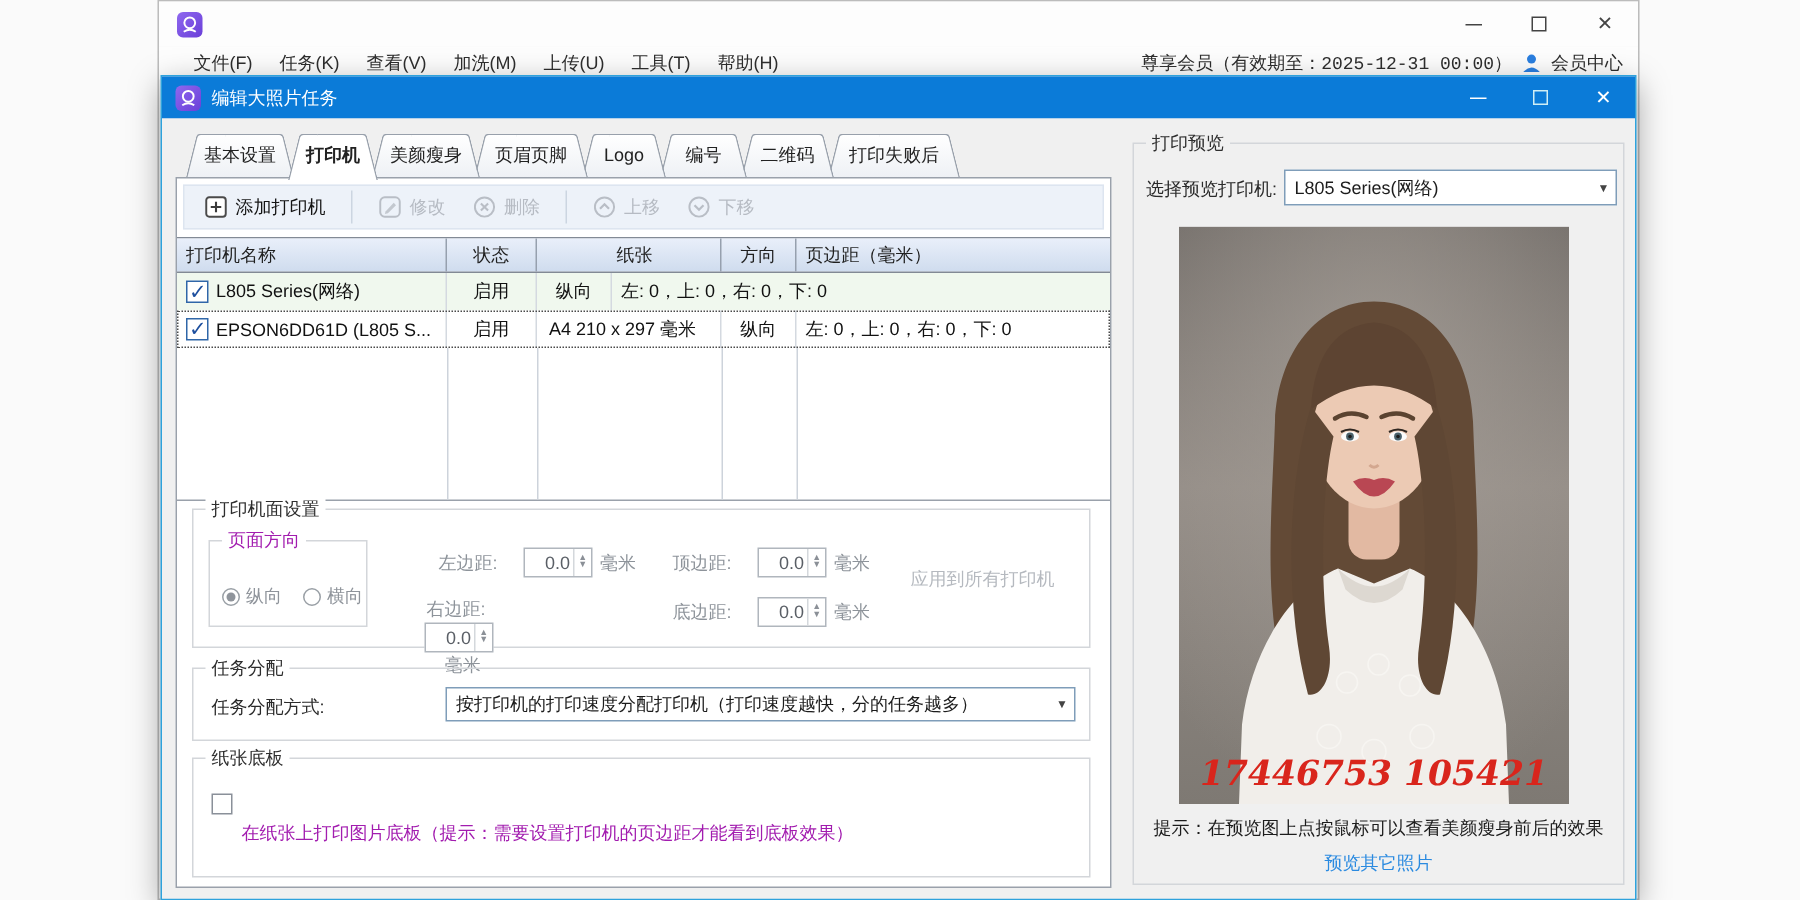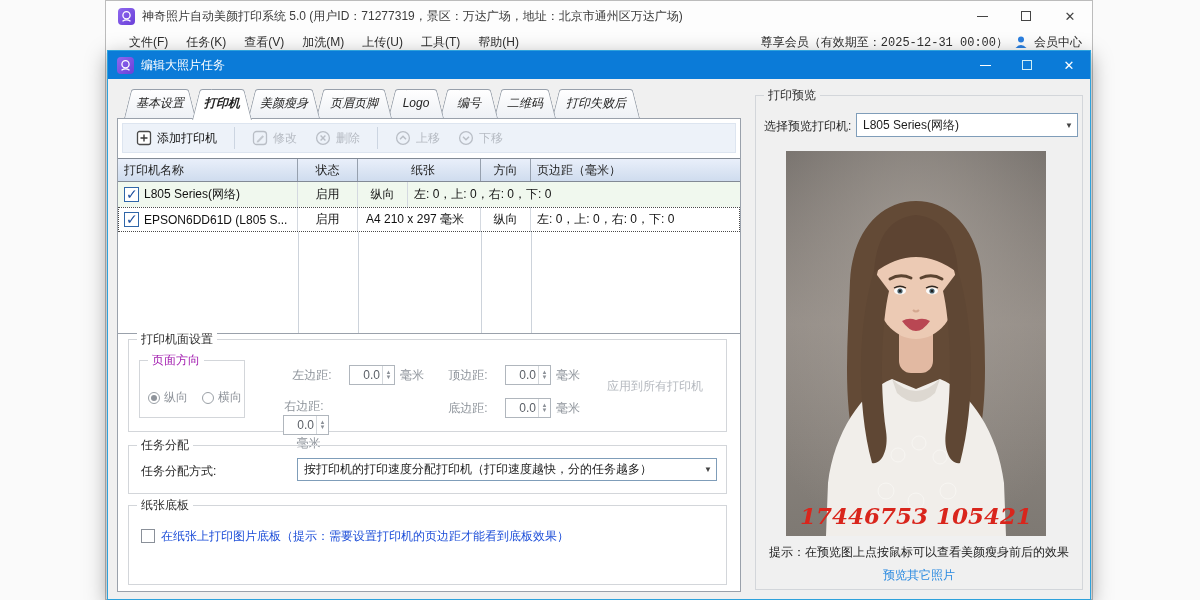--- a/index.html
+++ b/index.html
@@ -42,21 +42,21 @@
 
   
   #tabs { position:absolute; left:13px; top:10px; height:29px; display:flex; }
   .tab { position:relative; height:29px; text-align:center; }
   .tab + .tab { margin-left:-10px; }
   .tab .th { position:absolute; top:0; bottom:0; background:linear-gradient(#ffffff,#eef1f5); }
   .tab .th.l { left:3px; width:50%; border:1px solid #98a0ab; border-right:none; border-bottom:none;
     transform:skewX(-14deg); transform-origin:bottom left; border-top-left-radius:3px; }
   .tab .th.r { right:3px; width:50%; border:1px solid #98a0ab; border-left:none; border-bottom:none;
     transform:skewX(14deg); transform-origin:bottom right; border-top-right-radius:3px; }
-  .tab .lbl { position:relative; z-index:3; font-size:12px; color:#222; line-height:29px;font-style:italic; }
+  .tab .lbl { position:relative; z-index:3; font-size:12px; color:#222; line-height:29px; }
   .tab.active { height:31px; z-index:9; }
   .tab.active .th { background:#fff; }
   .tab.active .lbl { font-weight:bold; }
 
   
   #panel { position:absolute; left:9px; top:39px; width:624px; height:474px;
     background:#fff; border:1px solid #9aa1ab; }
 
   #toolbar { position:absolute; left:4px; top:4px; right:4px; height:30px;
     background:#edf2f9; border:1px solid #dde5f0; display:flex; align-items:center; padding:0 8px; gap:8px; }
@@ -121,21 +121,21 @@
   #apply-all { position:absolute; left:478px; top:38px; font-size:12px; color:#b5b9bf; }
 
   #task-label { position:absolute; left:12px; top:17px; font-size:12px; color:#2a2a2a; }
   .combo { position:absolute; background:#fff; border:1px solid #7f9db9; display:flex; align-items:center; }
   .combo .cv { flex:1; font-size:12px; color:#1c1c1c; padding-left:6px; white-space:nowrap; overflow:hidden; }
   .combo .arr { width:16px; text-align:center; font-size:8px; color:#444; }
   #task-combo { left:168px; top:12px; width:420px; height:23px; }
 
   #paper-check-row { position:absolute; left:12px; top:22px; display:flex; align-items:flex-start; gap:6px; }
   .cbx2 { width:14px; height:14px; border:1px solid #8a9099; background:#fff; flex:0 0 auto; margin-top:1px; }
-  #paper-check-label { font-size:12px; color:#1d4ed8; }
+  #paper-check-label { font-size:12px; color:#a21caf;margin-top:19px; }
 
   
   #grp-preview { left:647px; top:16px; width:328px; height:495px; border:1px solid #d3d6da; }
   #grp-preview .legend { background:#f0f0f0; }
   #preview-label { position:absolute; left:8px; top:22px; font-size:12px; color:#2a2a2a; }
   #preview-combo { left:100px; top:17px; width:222px; height:24px; }
   #photo { position:absolute; left:30px; top:55px; width:260px; height:385px; overflow:hidden; }
   #photo svg { display:block; }
   .wmark { position:absolute; left:0; width:100%; text-align:center; color:#d9251c;
     font-family:"DejaVu Serif","Liberation Serif",serif; font-size:23px; white-space:nowrap; }
@@ -150,21 +150,20 @@
 <body>
 
 <div id="main-window">
   <div id="main-titlebar">
     <span class="app-ico">
       <svg viewBox="0 0 17 17">
           <circle cx="8.5" cy="7.2" r="3.6" fill="none" stroke="#fff" stroke-width="1.3"></circle>
           <path d="M4.5 13.2 q4 -2.6 8 0" fill="none" stroke="#fff" stroke-width="1.3"></path>
         </svg>
     </span>
-    <span id="main-title">神奇照片自动美颜打印系统 5.0 (用户ID：71277319，景区：万达广场，地址：北京市通州区万达广场)</span>
     <span class="winctl">
       <span class="wbtn">
           <span class="mini"></span>
         </span>
       <span class="wbtn">
           <span class="maxi"></span>
         </span>
       <span class="wbtn">✕</span>
     </span>
   </div>

